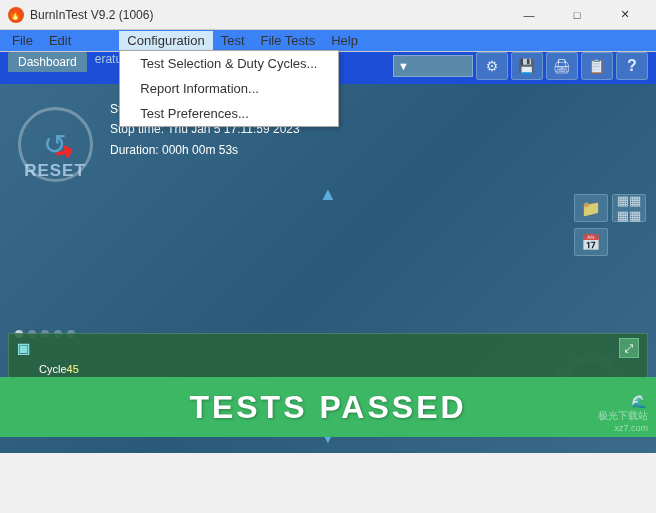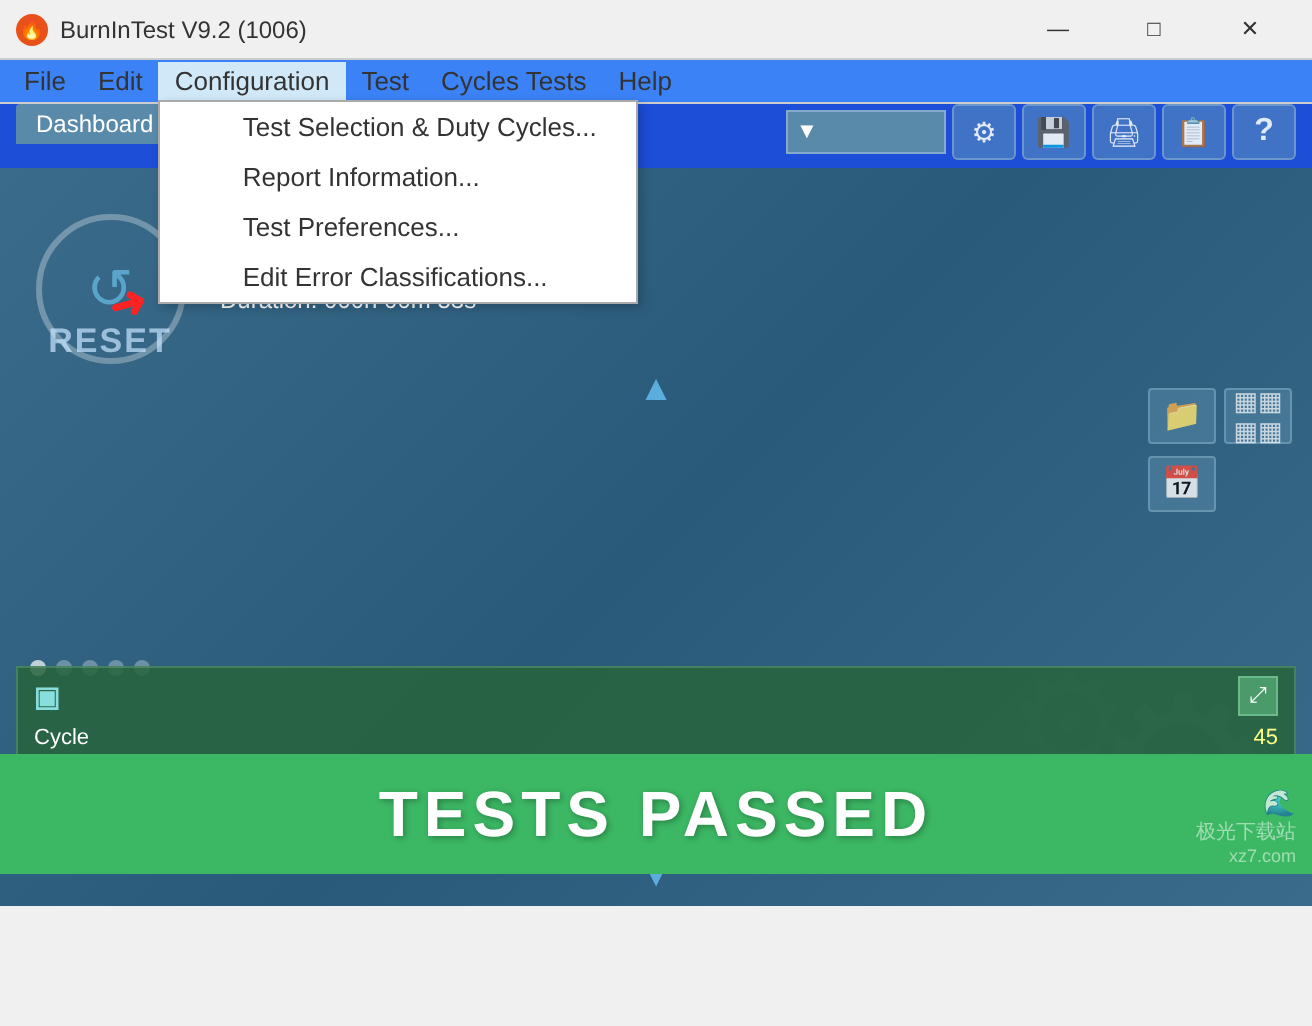--- a/index.html
+++ b/index.html
@@ -66,33 +66,32 @@
       border-bottom: 1px solid #ccc;
       position: relative;
     }
     .menu-item {
       padding: 2px 8px;
       cursor: pointer;
       font-size: 13px;
       color: #333;
       position: relative;
     }
-    .menu-item.active { background: #d0e8f8; }
+    .menu-item.active { background: #d0e8f8; margin-left: 40px; }
 
     
     .dropdown-menu {
       position: absolute;
       top: 22px;
       left: 0px;
       background: white;
       border: 1px solid #aaa;
       box-shadow: 2px 2px 5px rgba(0,0,0,0.2);
       z-index: 100;
       min-width: 220px;
-      padding-left: 21px;
     }
     .dropdown-item {
       padding: 5px 20px;
       cursor: pointer;
       font-size: 13px;
       color: #333;
       white-space: nowrap;
     }
 
     
@@ -270,24 +269,24 @@
       border: 1px solid #6aba8a;
       display: flex;
       align-items: center;
       justify-content: center;
       color: white;
       font-size: 11px;
       cursor: pointer;
     }
     .memory-row {
       display: flex;
-      justify-content: space-between;
       color: white;
       font-size: 11px;
       padding: 1px 0;
+      margin-left: 22px;
     }
     .memory-value {
       color: #ffff88;
       font-size: 11px;
     }
     .memory-value.green { color: #88ff88; }
 
     
     .tests-passed-bar {
       position: absolute;
@@ -385,25 +384,24 @@
 <div class="menu-bar">
   <div class="menu-item">File</div>
   <div class="menu-item">Edit</div>
   <div class="menu-item active configuration-menu" style="position:relative;">
     <span>Configuration</span>
     
     <div class="dropdown-menu">
       <div class="dropdown-item">Test Selection &amp; Duty Cycles...</div>
       <div class="dropdown-item">Report Information...</div>
       <div class="dropdown-item">Test Preferences...</div>
-      <div class="dropdown-item">Edit Error Classifications...</div>
     </div>
   </div>
   <div class="menu-item">Test</div>
-  <div class="menu-item">Cycles Tests</div>
+  <div class="menu-item">File Tests</div>
   <div class="menu-item">Help</div>
 </div>
 
 <div class="main-content">
 
   <div class="dashboard-bar">
     <div class="dashboard-tab">Dashboard</div>
     <span style="color:#aaccdd; font-size:12px; margin-left:4px;">erature</span>
 
     <div style="margin-left:auto; display:flex; gap:3px; align-items:center;">

